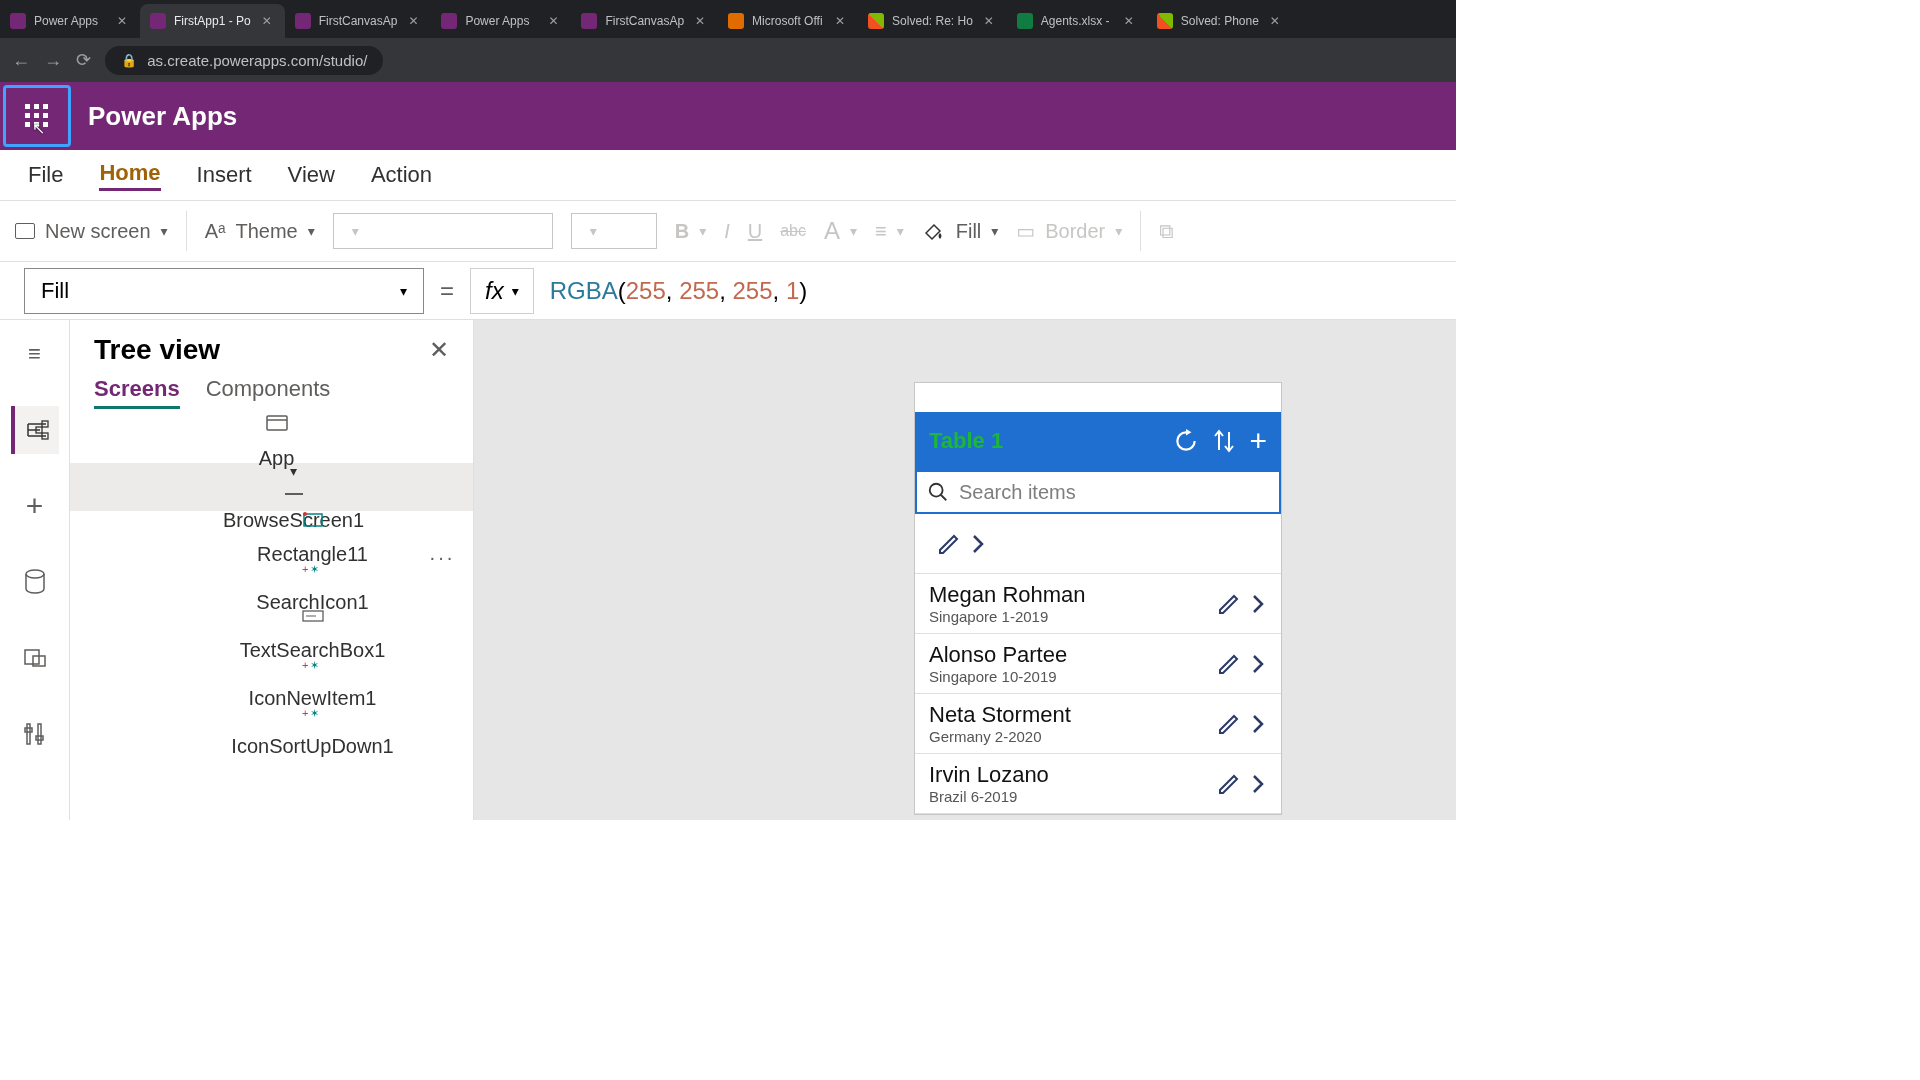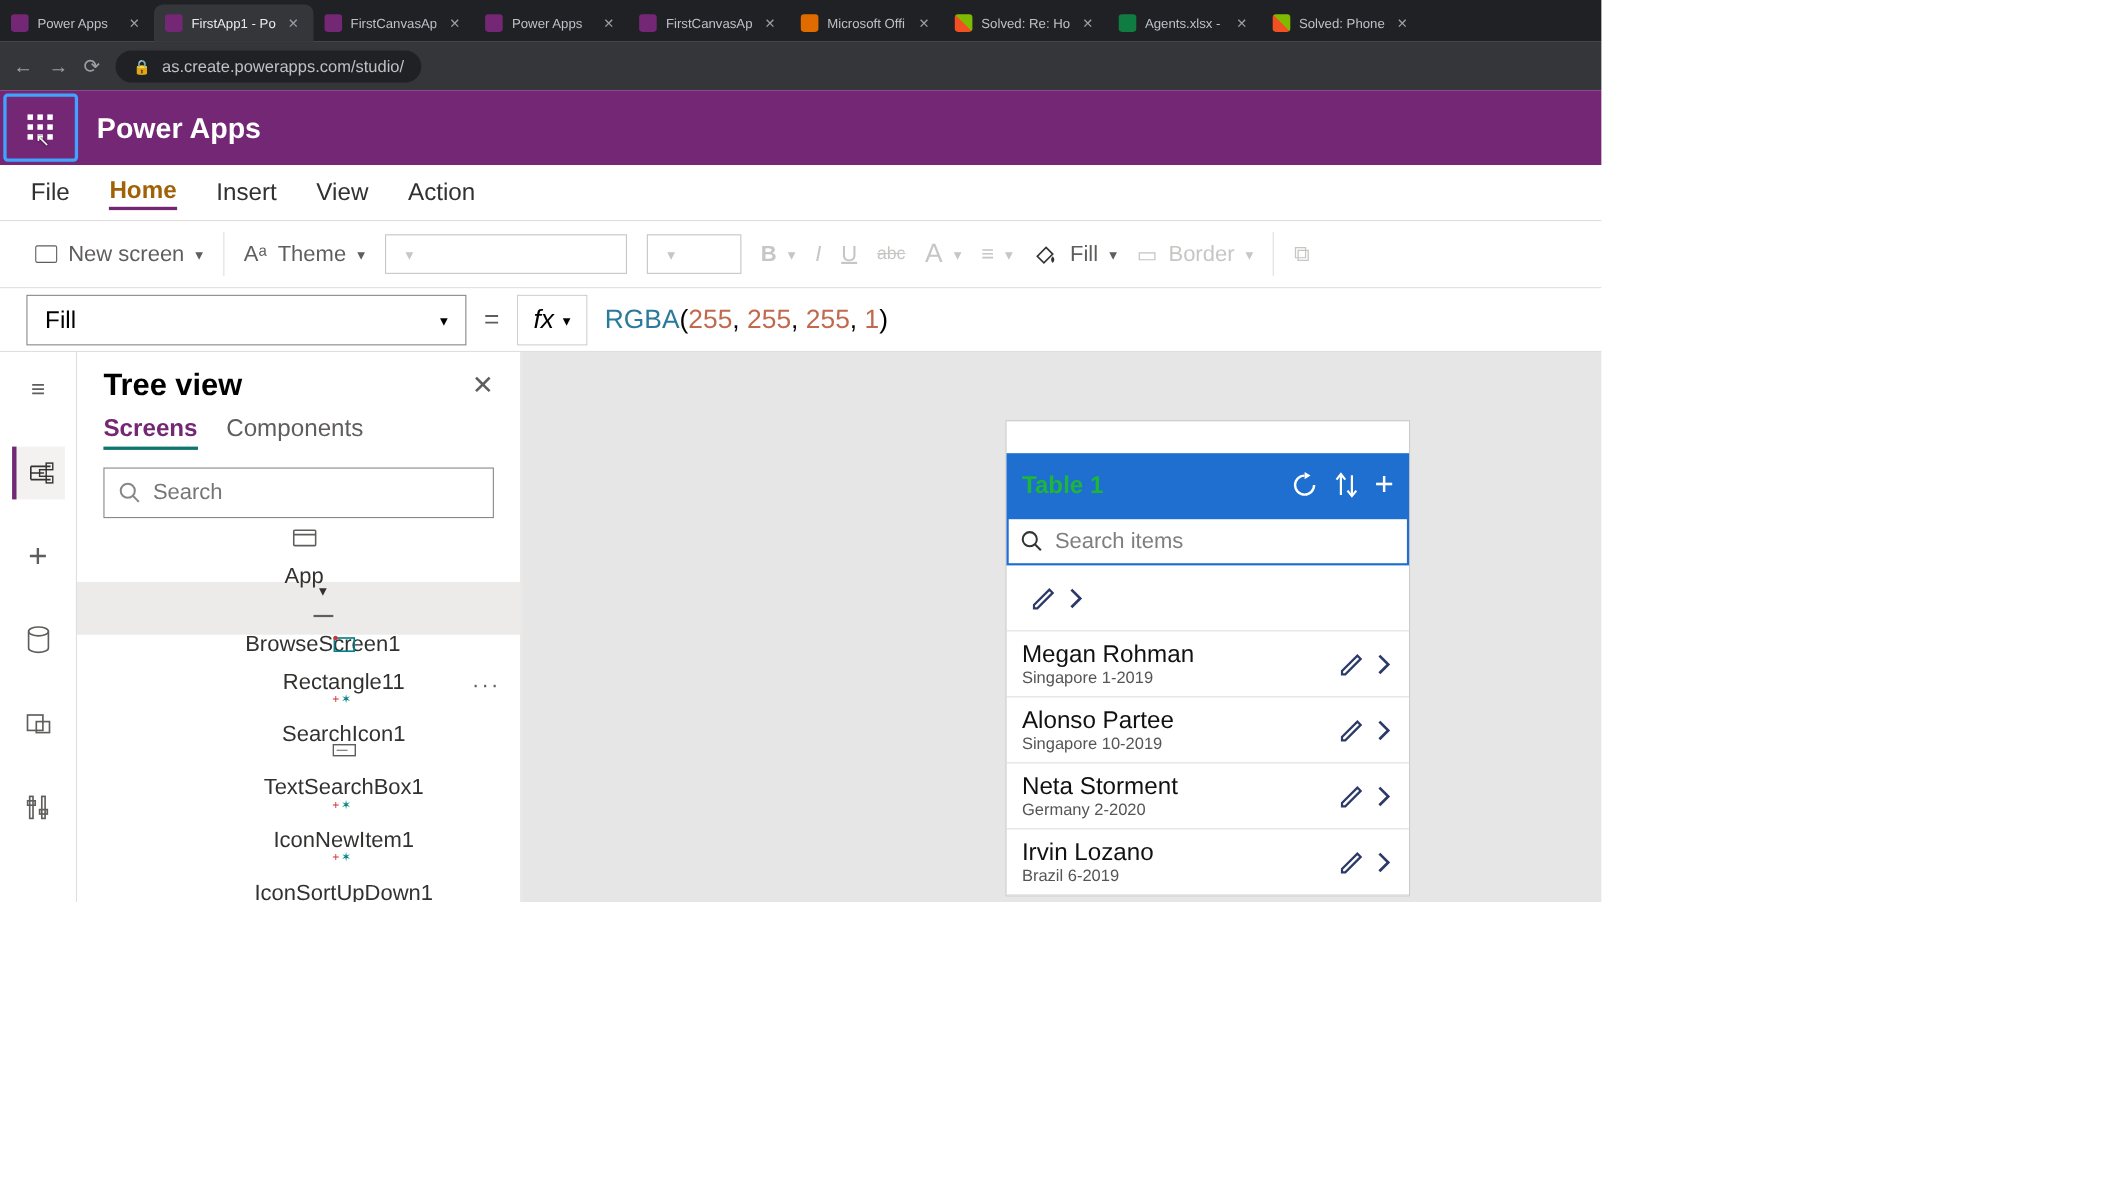--- a/index.html
+++ b/index.html
@@ -26,21 +26,21 @@
 .waffle { width: 24px; height: 24px; display: grid; grid-template-columns: repeat(3,1fr); grid-template-rows: repeat(3,1fr); gap: 3px; }
 .waffle span { background: #fff; width: 5px; height: 5px; }
 .waffle-wrap .cursor-icon { position: absolute; bottom: 6px; left: 26px; color: #fff; font-size: 16px; text-shadow: 0 0 2px #000; }
 .pa-title { color: #fff; font-size: 26px; font-weight: 600; margin-left: 14px; }
 
 
 .menu-bar { height: 50px; display: flex; align-items: center; padding: 0 28px; gap: 36px; font-size: 22px; color: #323130; }
 .menu-item.selected { color: #a16207; font-weight: 600; border-bottom: 3px solid #742774; padding-bottom: 2px; }
 
 
-.toolbar { height: 62px; display: flex; align-items: center; border-top: 1px solid #e1dfdd; border-bottom: 1px solid #e1dfdd; padding: 0 32px; gap: 18px; font-size: 20px; color: #605e5c; }
+.toolbar { height: 62px; display: flex; align-items: center; border-top: 1px solid #e1dfdd; border-bottom: 1px solid #e1dfdd; padding: 0 15px; gap: 18px; font-size: 20px; color: #605e5c; }
 .toolbar .tool-group { display: flex; align-items: center; gap: 10px; }
 .toolbar .divider { width: 1px; height: 40px; background: #e1dfdd; }
 .toolbar .screen-icon { width: 20px; height: 16px; border: 1.5px solid #605e5c; border-radius: 2px; }
 .toolbar .faded { color: #c8c6c4; }
 .toolbar .empty-select { border: 1px solid #c8c6c4; height: 36px; display: flex; align-items: center; padding: 0 10px; gap: 8px; color:#c8c6c4; }
 .chev { font-size: 14px; }
 
 
 .formula-row { height: 58px; display: flex; align-items: center; padding: 0 24px; gap: 16px; border-bottom: 1px solid #e1dfdd; }
 .prop-select { width: 400px; height: 46px; border: 1px solid #8a8886; display: flex; align-items: center; justify-content: space-between; padding: 0 16px; font-size: 22px; }
@@ -285,31 +285,20 @@
 
   <div class="tree-panel">
     <div class="tree-head">
       <h2>Tree view</h2>
       <span style="font-size:24px;color:#605e5c">✕</span>
     </div>
     <div class="tree-tabs" id="treetabs">
         <span class="tt selected">Screens</span>
         <span class="tt">Components</span>
       </div>
-    <div class="tree-search-wrap">
-      <div class="tree-search">
-        <span>
-          <svg width="22" height="22" viewBox="0 0 24 24">
-              <circle cx="10" cy="10" r="7" fill="none" stroke="#888" stroke-width="2"></circle>
-              <line x1="15" y1="15" x2="21" y2="21" stroke="#888" stroke-width="2"></line>
-            </svg>
-        </span>
-        <input placeholder="Search" style="">
-      </div>
-    </div>
     <div class="tree-list">
       <div class="tree-row">
         <span class="small-ico">
           <svg width="22" height="18" viewBox="0 0 22 18">
               <rect x="1" y="1" width="20" height="14" rx="1" fill="none" stroke="#605e5c" stroke-width="1.5"></rect>
               <line x1="1" y1="5" x2="21" y2="5" stroke="#605e5c" stroke-width="1.5"></line>
             </svg>
         </span>
         <span>App</span>
       </div>

